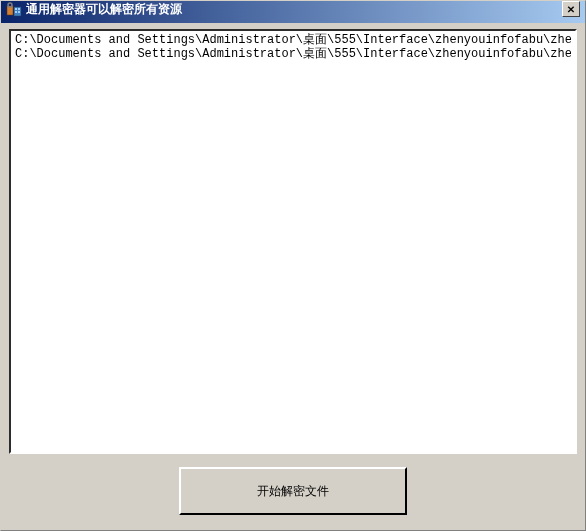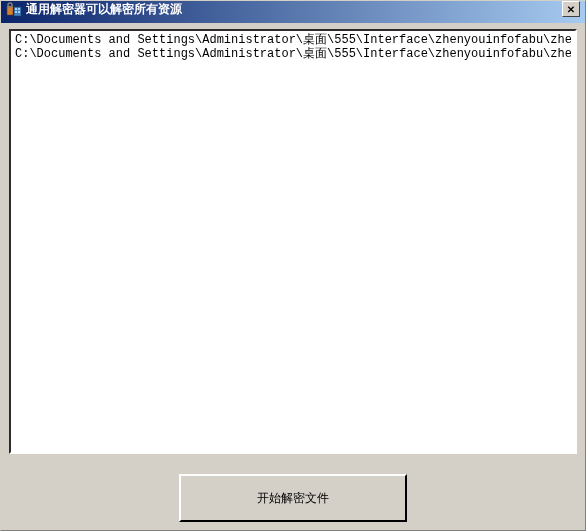--- a/index.html
+++ b/index.html
@@ -95,21 +95,21 @@
       overflow: hidden;
       white-space: nowrap;
     }
     .text-line {
       white-space: nowrap;
       overflow: hidden;
     }
     .button-area {
       height: 62px;
       display: flex;
-      align-items: flex-end;
+      align-items: center;
       justify-content: center;
       margin-top: 6px;
     }
     .main-button {
       width: 228px;
       height: 48px;
       background: #d4d0c8;
       border: 2px outset #ffffff;
       border-top-color: #ffffff;
       border-left-color: #ffffff;

